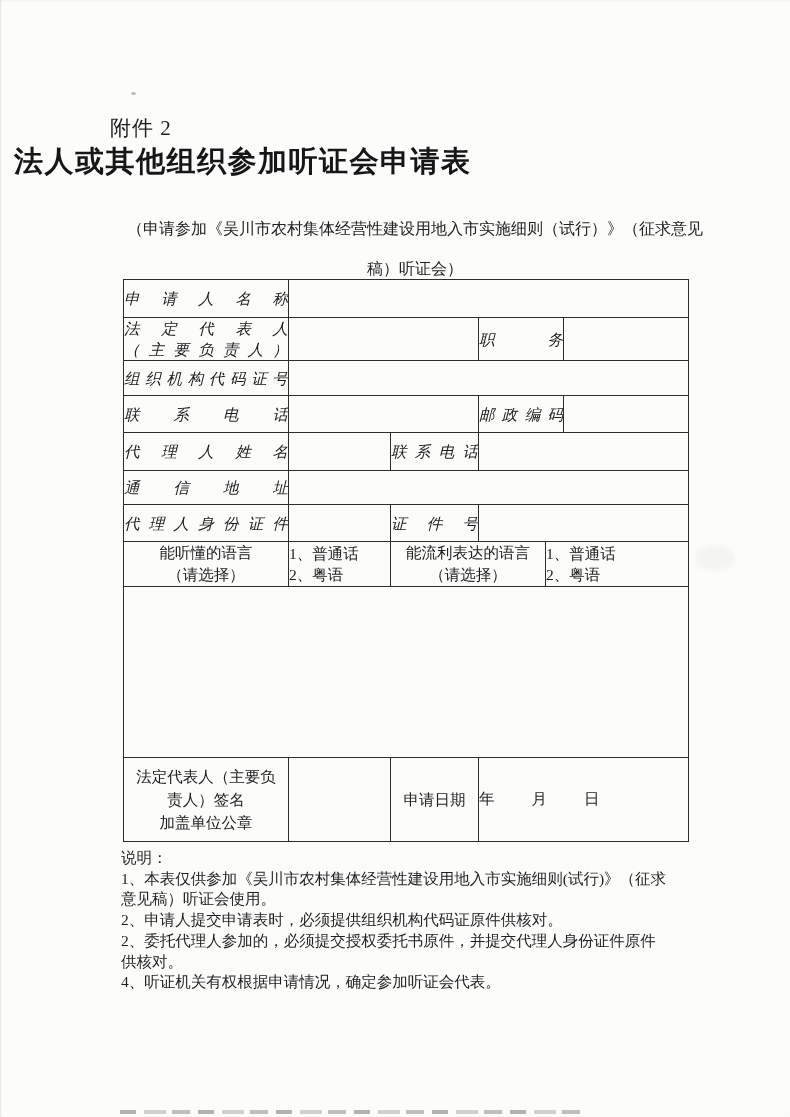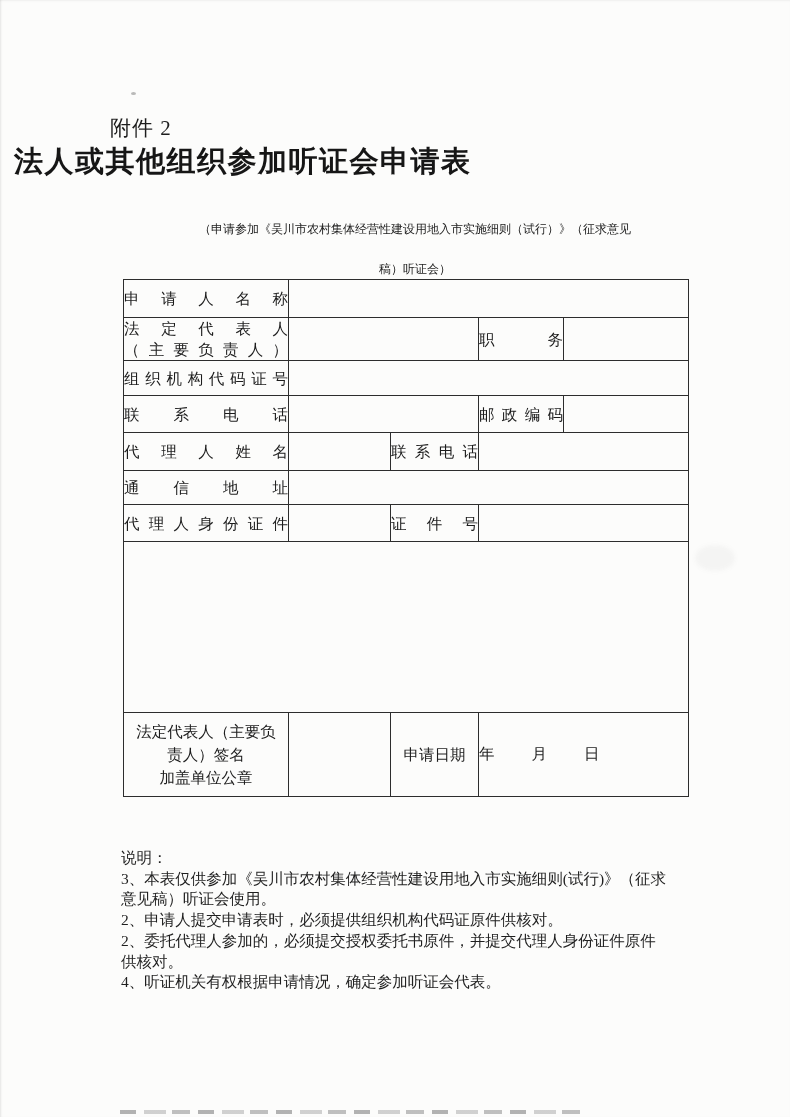--- a/index.html
+++ b/index.html
@@ -28,21 +28,21 @@
     font-size: 21px; letter-spacing: 1px; font-family: Liberation Serif, serif;
   }
   .doc-title {
     position: absolute; left: 14px; top: 142px; width: 776px;
     text-align: left;
     font-size: 29px; font-weight: 700; letter-spacing: 1.5px;
     color: #161616;
   }
   .subtitle {
     position: absolute; left: 40px; top: 209px; width: 750px;
-    text-align: center; font-size: 12px; line-height: 40px;
+    text-align: center; font-size: 16px; line-height: 40px;
     color: #222; white-space: pre-line;
   }
 
   table.form-table {
     position: absolute; left: 123px; top: 279px;
     width: 565px;
     border-collapse: collapse;
     table-layout: fixed;
     font-size: 15.5px;
     color: #1c1c1c;
@@ -51,20 +51,21 @@
     border: 1px solid #2d2d2d;
     padding: 0;
     vertical-align: middle;
     overflow: hidden;
   }
   .lbl {
     text-align: justify; text-align-last: justify;
     white-space: pre-line;
     padding: 0 11px;
     line-height: 21px;
+    font-style: italic;
   }
   .lbl-sm { padding: 0 8px; }
   .cell-center { text-align: center; white-space: pre-line; line-height: 22px; }
   .options { text-align: left; padding: 1px 2px 1px 8px; white-space: pre-line; line-height: 21px; }
   .biz-header { text-align: center; letter-spacing: 9px; text-indent: 9px; }
   .date-cell { text-align: left; padding-left: 58px; letter-spacing: 2px; }
 
   .notes {
     position: absolute; left: 121px; top: 848px; width: 600px;
     font-size: 15.5px; line-height: 20.7px; color: #1f1f1f;
@@ -155,40 +156,50 @@
       <td colspan="5"></td>
     </tr>
 
     <tr style="height:37px">
       <td class="lbl">代理人身份证件</td>
       <td></td>
       <td class="lbl lbl-sm">证件号</td>
       <td colspan="3"></td>
     </tr>
 
+    <tr style="height:44px">
+      <td class="cell-center">能听懂的语言
+（请选择）</td>
+      <td class="options">1、普通话
+2、粤语</td>
+      <td colspan="2" class="cell-center">能流利表达的语言
+（请选择）</td>
+      <td colspan="2" class="options">1、普通话
+2、粤语</td>
+    </tr>
 
 
     <tr style="height:171px">
       <td colspan="6"></td>
     </tr>
 
     <tr style="height:84px">
       <td class="cell-center" style="line-height:23px">法定代表人（主要负
 责人）签名
 加盖单位公章</td>
       <td></td>
       <td class="cell-center">申请日期</td>
       <td colspan="3" class="date-cell">年　　月　　日</td>
     </tr>
   </tbody>
     </table>
 
   <div class="notes">
     <div>说明：</div>
-    <div class="note-item">3、本表仅供参加《吴川市农村集体经营性建设用地入市实施细则(试行)》（征求
+    <div class="note-item">1、本表仅供参加《吴川市农村集体经营性建设用地入市实施细则(试行)》（征求
 意见稿）听证会使用。</div>
     <div class="note-item">2、申请人提交申请表时，必须提供组织机构代码证原件供核对。</div>
     <div class="note-item">2、委托代理人参加的，必须提交授权委托书原件，并提交代理人身份证件原件
 供核对。</div>
     <div class="note-item">4、听证机关有权根据申请情况，确定参加听证会代表。</div>
   </div>
 
   <div class="bottom-strip"></div>
 </div>
 

